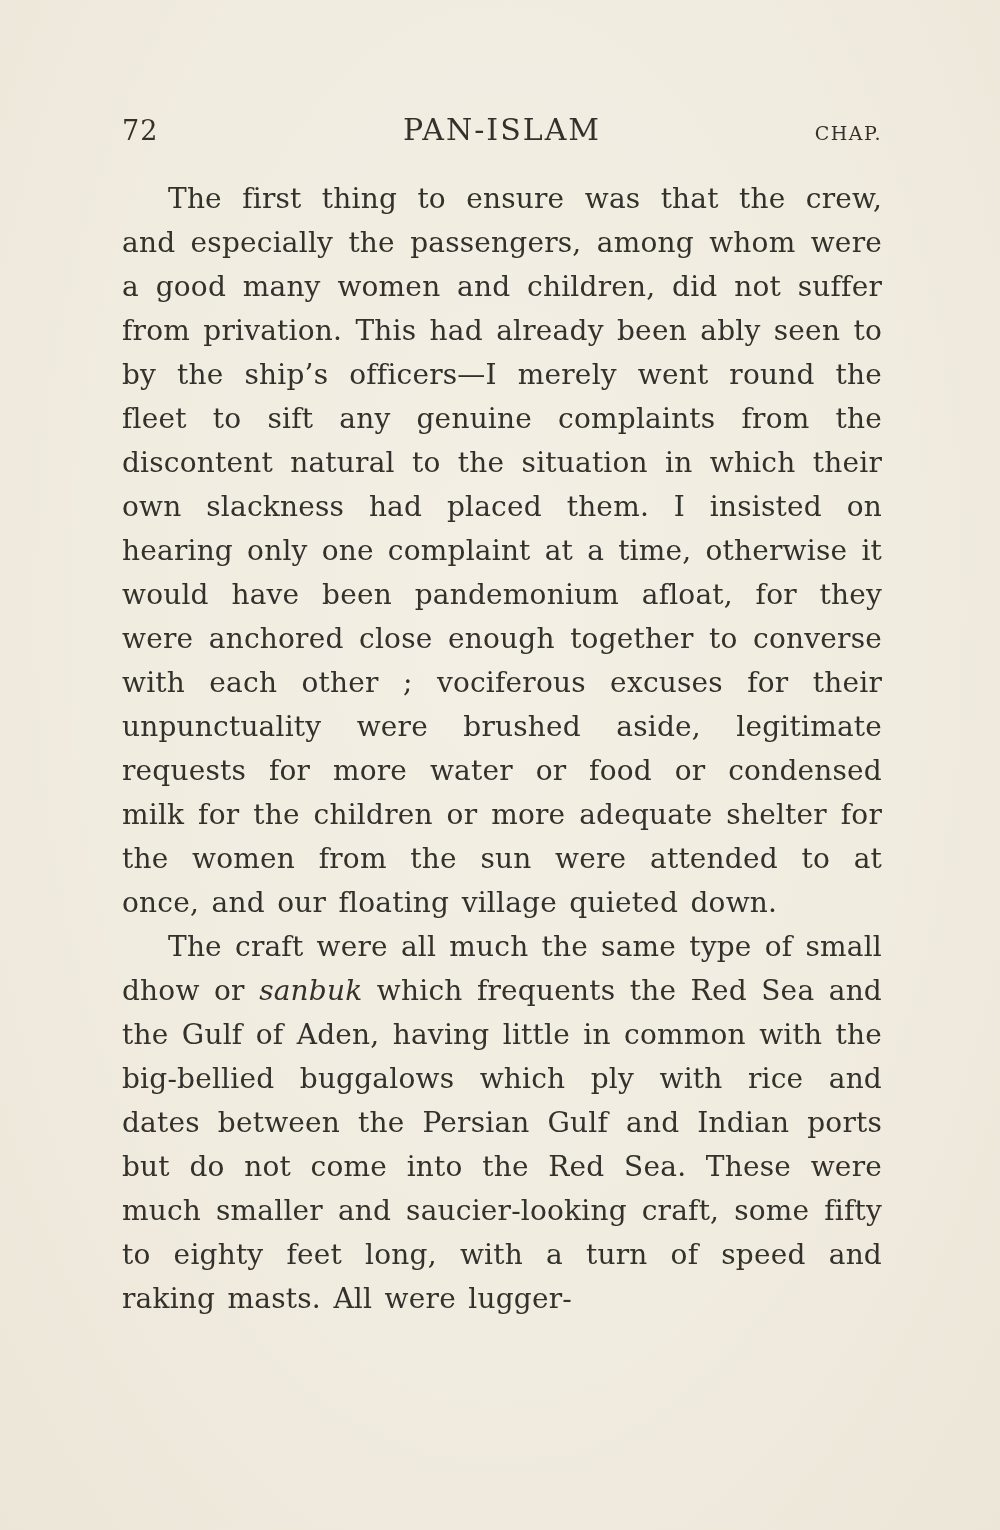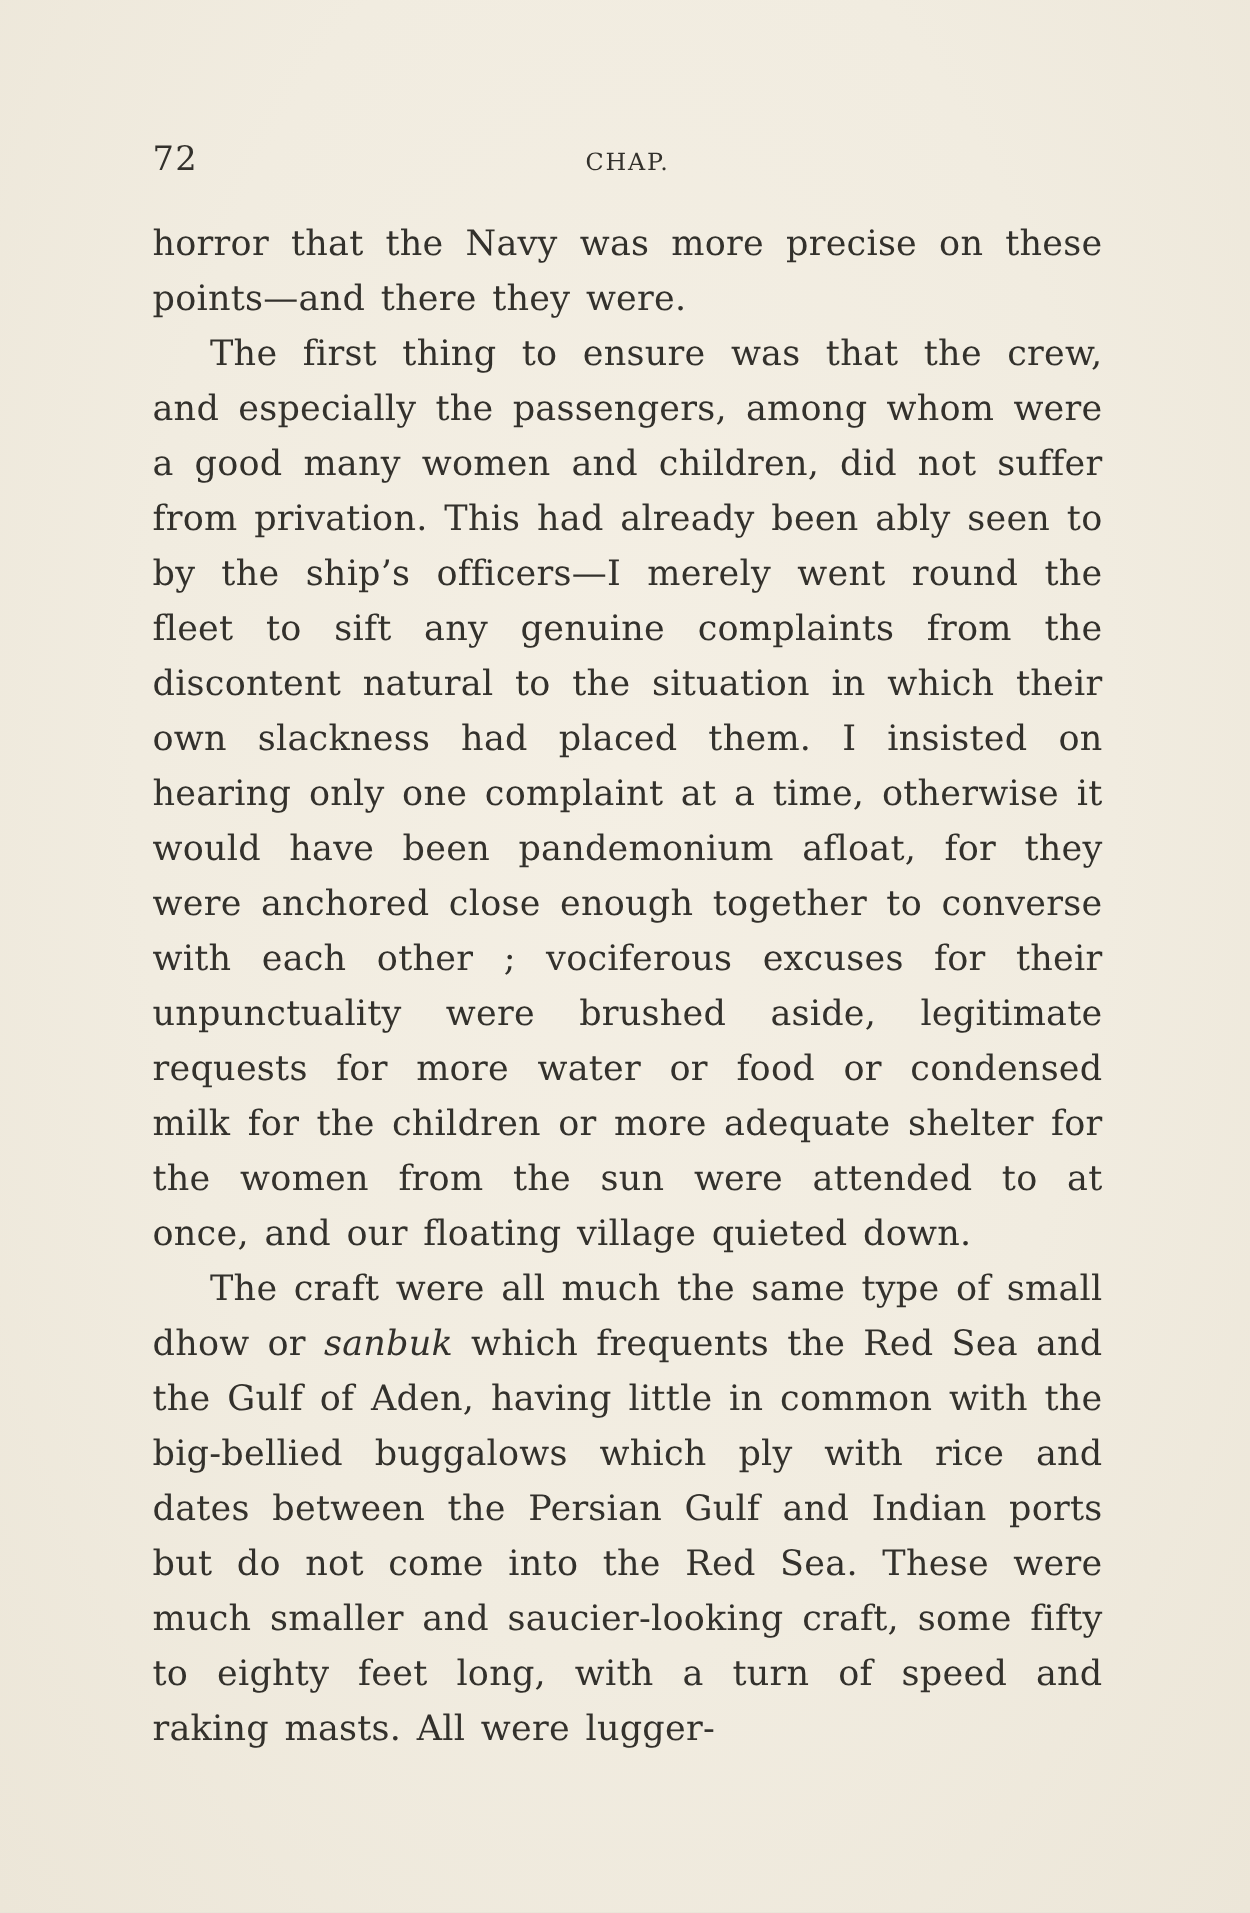--- a/index.html
+++ b/index.html
@@ -59,28 +59,26 @@
     font-style: italic;
   }
 </style>
 </head>
 <body>
 
 <div class="page">
 
   <div class="running-head">
     <span class="num">72</span>
+    <span class="title">PAN-ISLAM</span>
     <span class="chap">CHAP.</span>
   </div>
 
   <div class="body-text">
 
-    <p class="continuation">
-      <span>horror that the Navy was more precise on these points—and there they were.</span>
-    </p>
 
     <p>
       <span>The first thing to ensure was that the crew, and especially the passengers, among whom were a good many women and children, did not suffer from privation. This had already been ably seen to by the ship’s officers—I merely went round the fleet to sift any genuine complaints from the discontent natural to the situation in which their own slackness had placed them. I insisted on hearing only one complaint at a time, otherwise it would have been pandemonium afloat, for they were anchored close enough together to converse with each other ; vociferous excuses for their unpunctuality were brushed aside, legitimate requests for more water or food or condensed milk for the children or more adequate shelter for the women from the sun were attended to at once, and our floating village quieted down.</span>
     </p>
 
     <p>
       <span>The craft were all much the same type of small dhow or </span><span class="italic">sanbuk</span><span> which frequents the Red Sea and the Gulf of Aden, having little in common with the big-bellied buggalows which ply with rice and dates between the Persian Gulf and Indian ports but do not come into the Red Sea. These were much smaller and saucier-looking craft, some fifty to eighty feet long, with a turn of speed and raking masts. All were lugger-</span>
     </p>
 
   </div>

